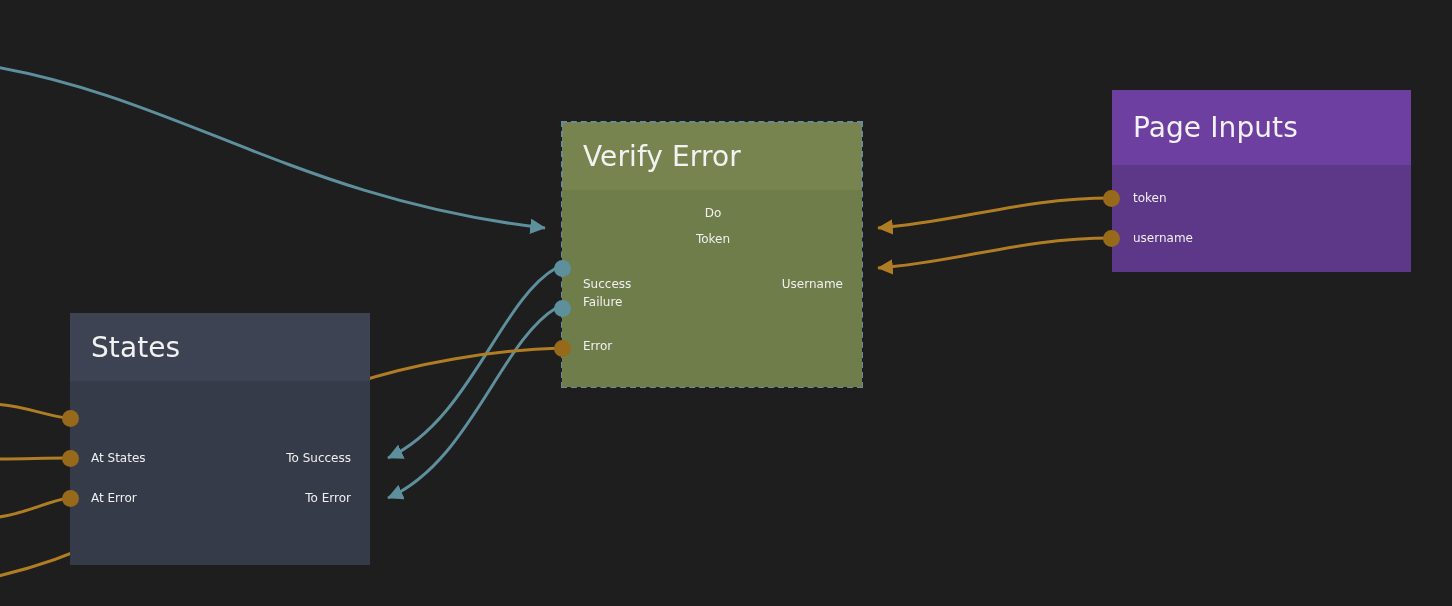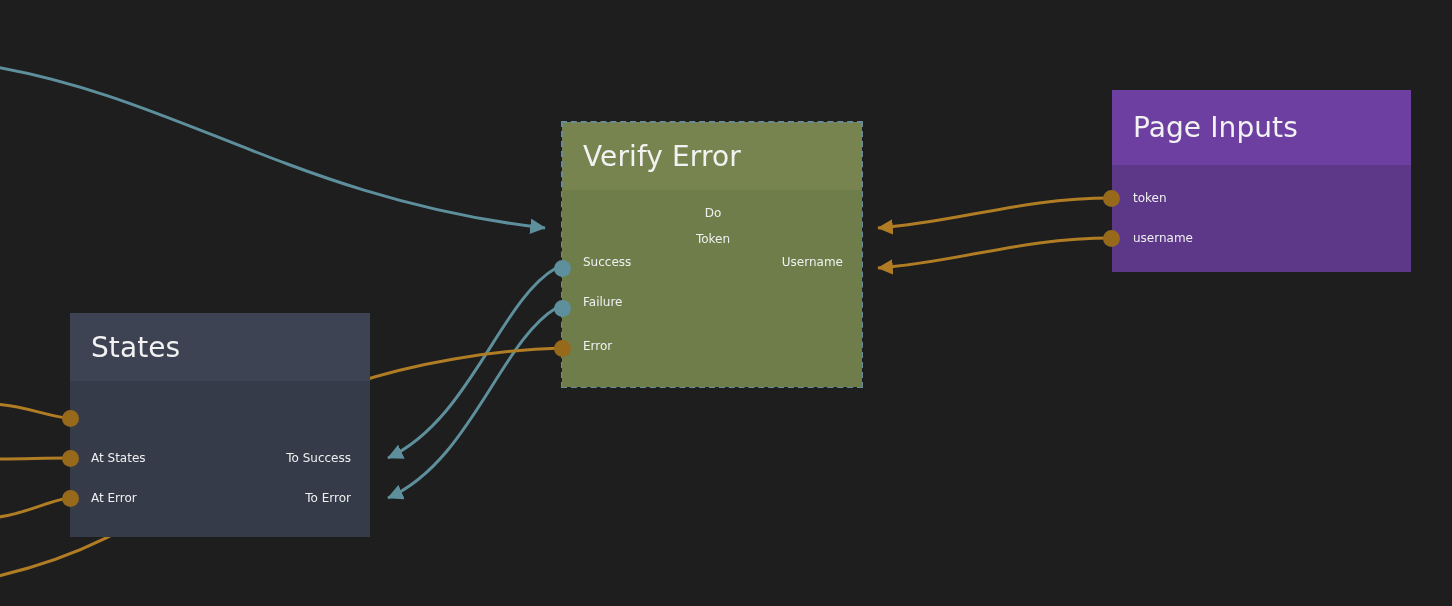--- a/index.html
+++ b/index.html
@@ -79,21 +79,21 @@
   #node-verify .node-body {
     height: 197px;
     background: #6f7d4b;
   }
 
   
   #node-states {
     left: 70px;
     top: 313px;
     width: 300px;
-    height: 224px;
+    height: 252px;
     background: #363b4a;
   }
   #node-states .node-header {
     height: 68px;
     background: #3e4354;
   }
   #node-states .node-body {
     height: 156px;
     background: #363b4a;
   }
@@ -163,21 +163,21 @@
       <span class="node-title">Verify Error</span>
     </div>
     <div class="node-body">
 
       <div class="port-row" style="top:16px;flex-direction:column;">
         <span class="port-label">Do</span>
         <span class="port-spacer"></span>
         <span class="port-label right">Token</span>
       </div>
 
-      <div class="port-row" style="top:52px;">
+      <div class="port-row" style="top:74px;">
         <span class="port-label">Success</span>
         <span class="port-spacer"></span>
         <span class="port-label right">Username</span>
       </div>
 
       <div class="port-row" style="top:92px;">
         <span class="port-label">Failure</span>
       </div>
 
       <div class="port-row" style="top:136px;">

